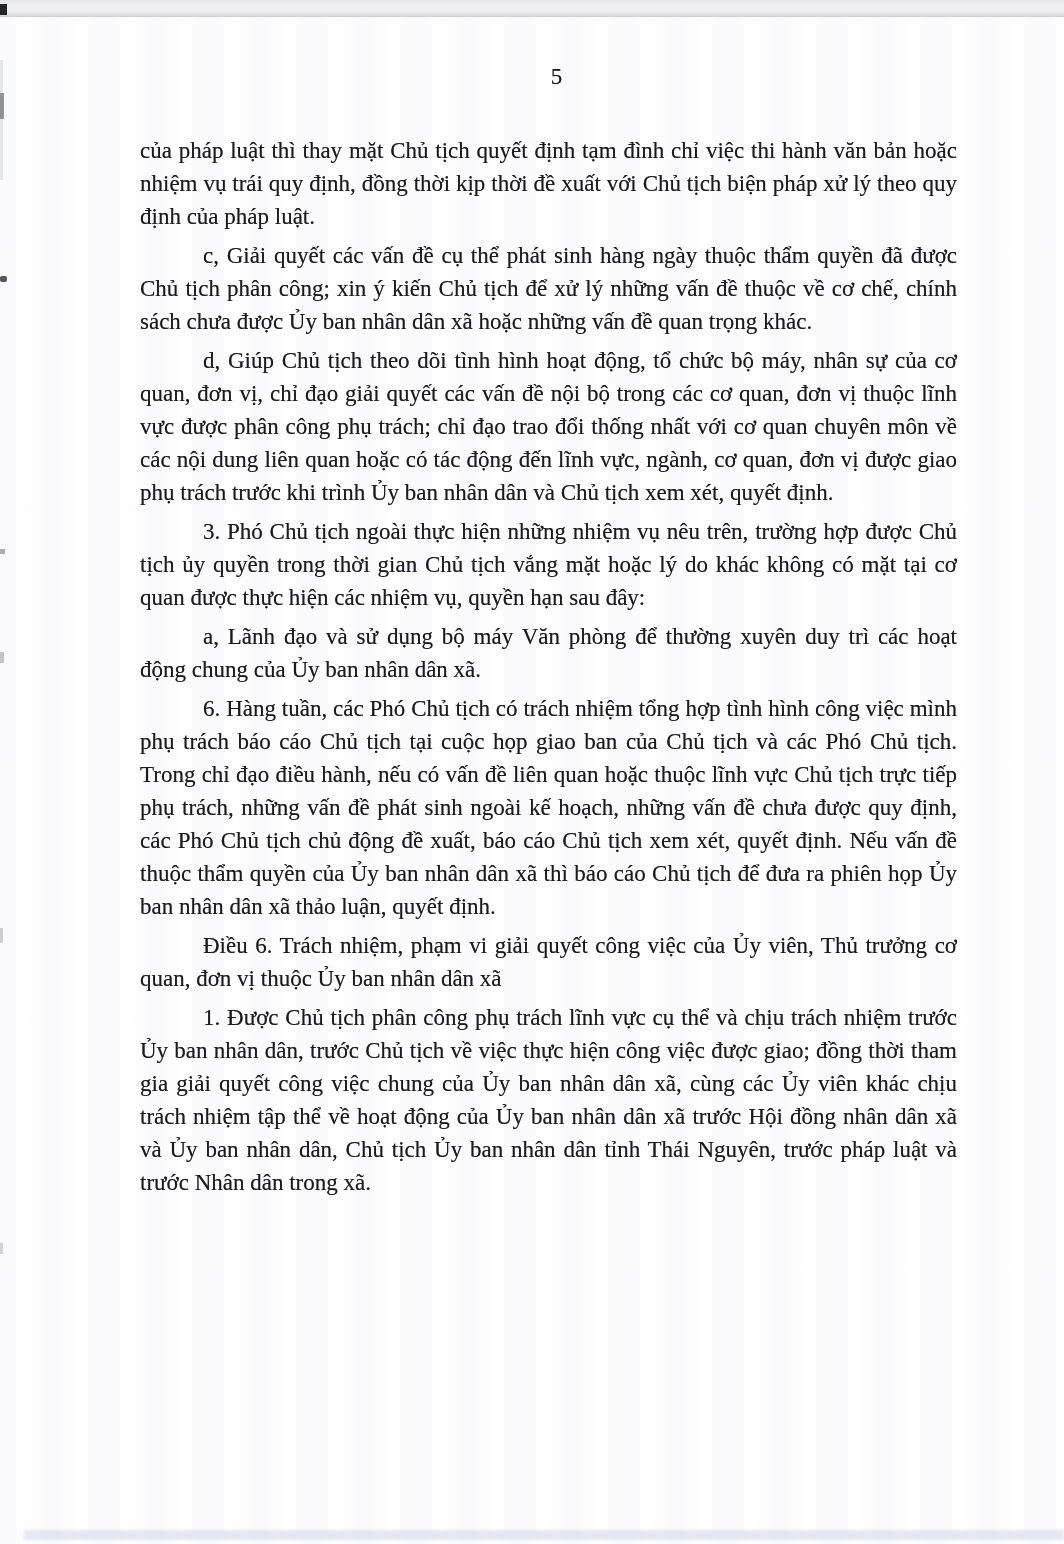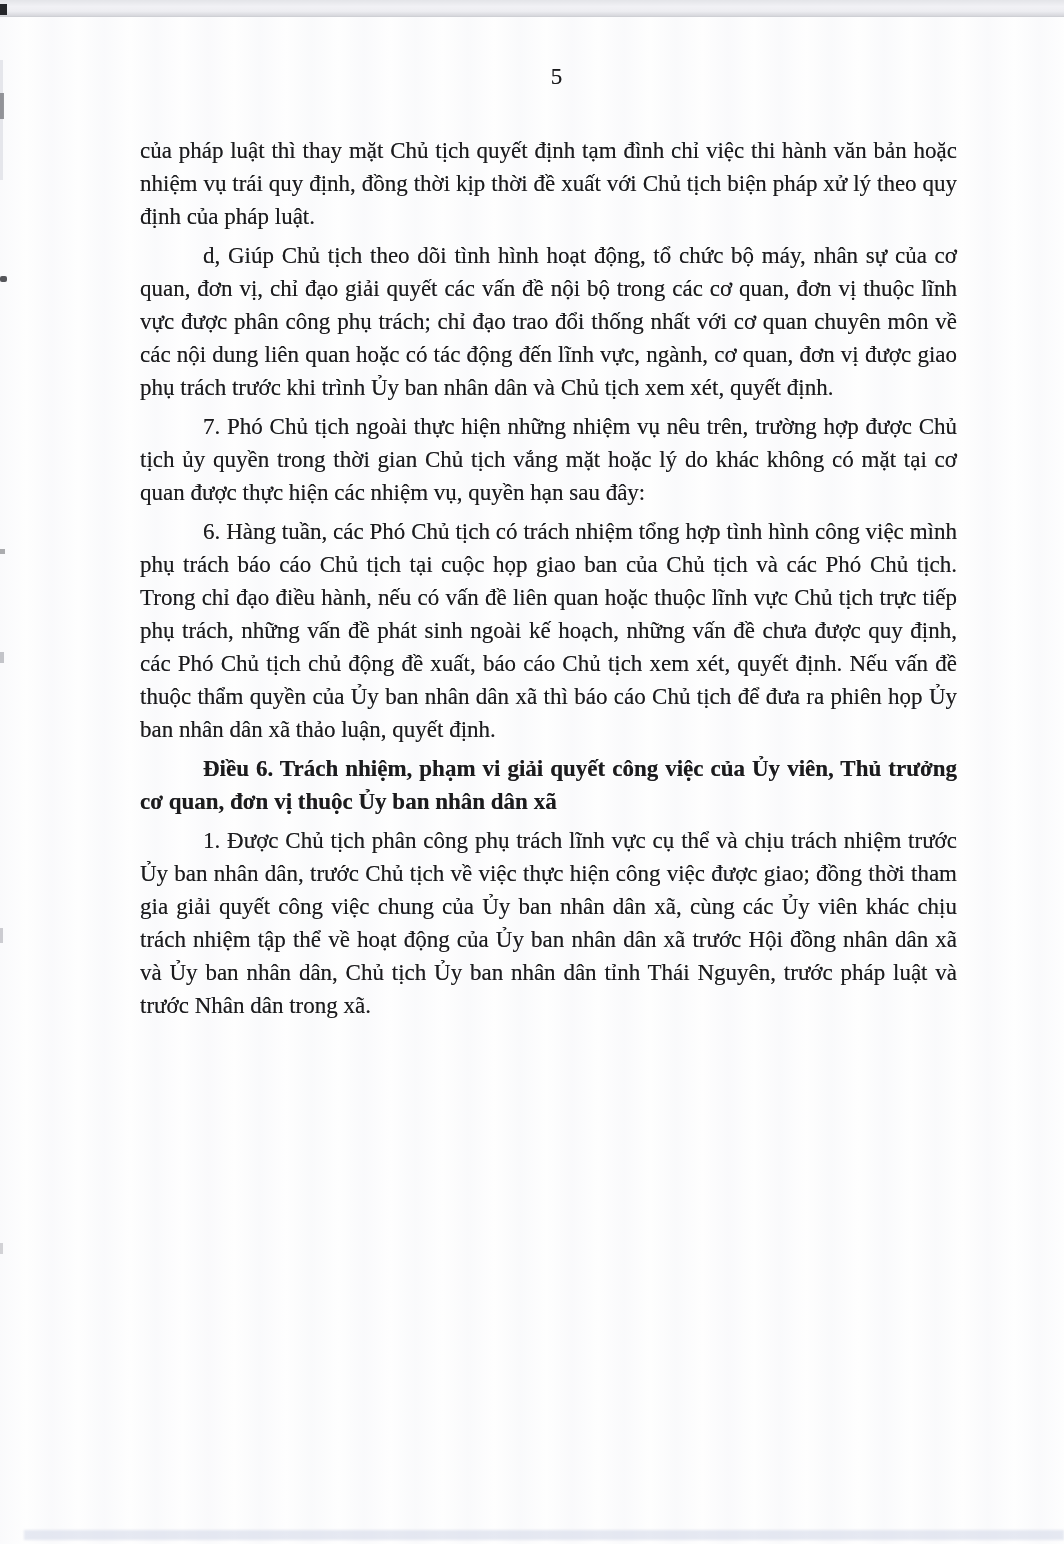--- a/index.html
+++ b/index.html
@@ -69,21 +69,21 @@
   .page-number {
     text-align: center;
     line-height: 34px;
     margin-bottom: 40px;
   }
   .para {
     margin: 0 16px 6px 0;
     text-align: justify;
   }
   .para.indent { text-indent: 63px; }
-  .para.heading { font-weight: bold; }
+  .para.heading { font-weight: normal; }
 </style>
 </head>
 <body>
 
 <div class="page">
 
   <div class="top-scan-bar"></div>
   <div class="corner-mark"></div>
 
   <div class="speck s1"></div>
@@ -91,21 +91,23 @@
   <div class="speck s3"></div>
   <div class="speck s4"></div>
   <div class="speck s5"></div>
   <div class="speck s6"></div>
   <div class="speck s7"></div>
 
   <div class="content">
     <div class="page-number">5</div>
 
     <p class="para">của pháp luật thì thay mặt Chủ tịch quyết định tạm đình chỉ việc thi hành văn bản hoặc nhiệm vụ trái quy định, đồng thời kịp thời đề xuất với Chủ tịch biện pháp xử lý theo quy định của pháp luật.</p>
+    <p class="para indent">c, Giải quyết các vấn đề cụ thể phát sinh hàng ngày thuộc thẩm quyền đã được Chủ tịch phân công; xin ý kiến Chủ tịch để xử lý những vấn đề thuộc về cơ chế, chính sách chưa được Ủy ban nhân dân xã hoặc những vấn đề quan trọng khác.</p>
     <p class="para indent">d, Giúp Chủ tịch theo dõi tình hình hoạt động, tổ chức bộ máy, nhân sự của cơ quan, đơn vị, chỉ đạo giải quyết các vấn đề nội bộ trong các cơ quan, đơn vị thuộc lĩnh vực được phân công phụ trách; chỉ đạo trao đổi thống nhất với cơ quan chuyên môn về các nội dung liên quan hoặc có tác động đến lĩnh vực, ngành, cơ quan, đơn vị được giao phụ trách trước khi trình Ủy ban nhân dân và Chủ tịch xem xét, quyết định.</p>
-    <p class="para indent">7. Phó Chủ tịch ngoài thực hiện những nhiệm vụ nêu trên, trường hợp được Chủ tịch ủy quyền trong thời gian Chủ tịch vắng mặt hoặc lý do khác không có mặt tại cơ quan được thực hiện các nhiệm vụ, quyền hạn sau đây:</p>
+    <p class="para indent">3. Phó Chủ tịch ngoài thực hiện những nhiệm vụ nêu trên, trường hợp được Chủ tịch ủy quyền trong thời gian Chủ tịch vắng mặt hoặc lý do khác không có mặt tại cơ quan được thực hiện các nhiệm vụ, quyền hạn sau đây:</p>
+    <p class="para indent">a, Lãnh đạo và sử dụng bộ máy Văn phòng để thường xuyên duy trì các hoạt động chung của Ủy ban nhân dân xã.</p>
     <p class="para indent">6. Hàng tuần, các Phó Chủ tịch có trách nhiệm tổng hợp tình hình công việc mình phụ trách báo cáo Chủ tịch tại cuộc họp giao ban của Chủ tịch và các Phó Chủ tịch. Trong chỉ đạo điều hành, nếu có vấn đề liên quan hoặc thuộc lĩnh vực Chủ tịch trực tiếp phụ trách, những vấn đề phát sinh ngoài kế hoạch, những vấn đề chưa được quy định, các Phó Chủ tịch chủ động đề xuất, báo cáo Chủ tịch xem xét, quyết định. Nếu vấn đề thuộc thẩm quyền của Ủy ban nhân dân xã thì báo cáo Chủ tịch để đưa ra phiên họp Ủy ban nhân dân xã thảo luận, quyết định.</p>
     <p class="para indent heading">Điều 6. Trách nhiệm, phạm vi giải quyết công việc của Ủy viên, Thủ trưởng cơ quan, đơn vị thuộc Ủy ban nhân dân xã</p>
     <p class="para indent">1. Được Chủ tịch phân công phụ trách lĩnh vực cụ thể và chịu trách nhiệm trước Ủy ban nhân dân, trước Chủ tịch về việc thực hiện công việc được giao; đồng thời tham gia giải quyết công việc chung của Ủy ban nhân dân xã, cùng các Ủy viên khác chịu trách nhiệm tập thể về hoạt động của Ủy ban nhân dân xã trước Hội đồng nhân dân xã và Ủy ban nhân dân, Chủ tịch Ủy ban nhân dân tỉnh Thái Nguyên, trước pháp luật và trước Nhân dân trong xã.</p>
   </div>
 
   <div class="bottom-scan-strip"></div>
 </div>
 
 </body></html>

